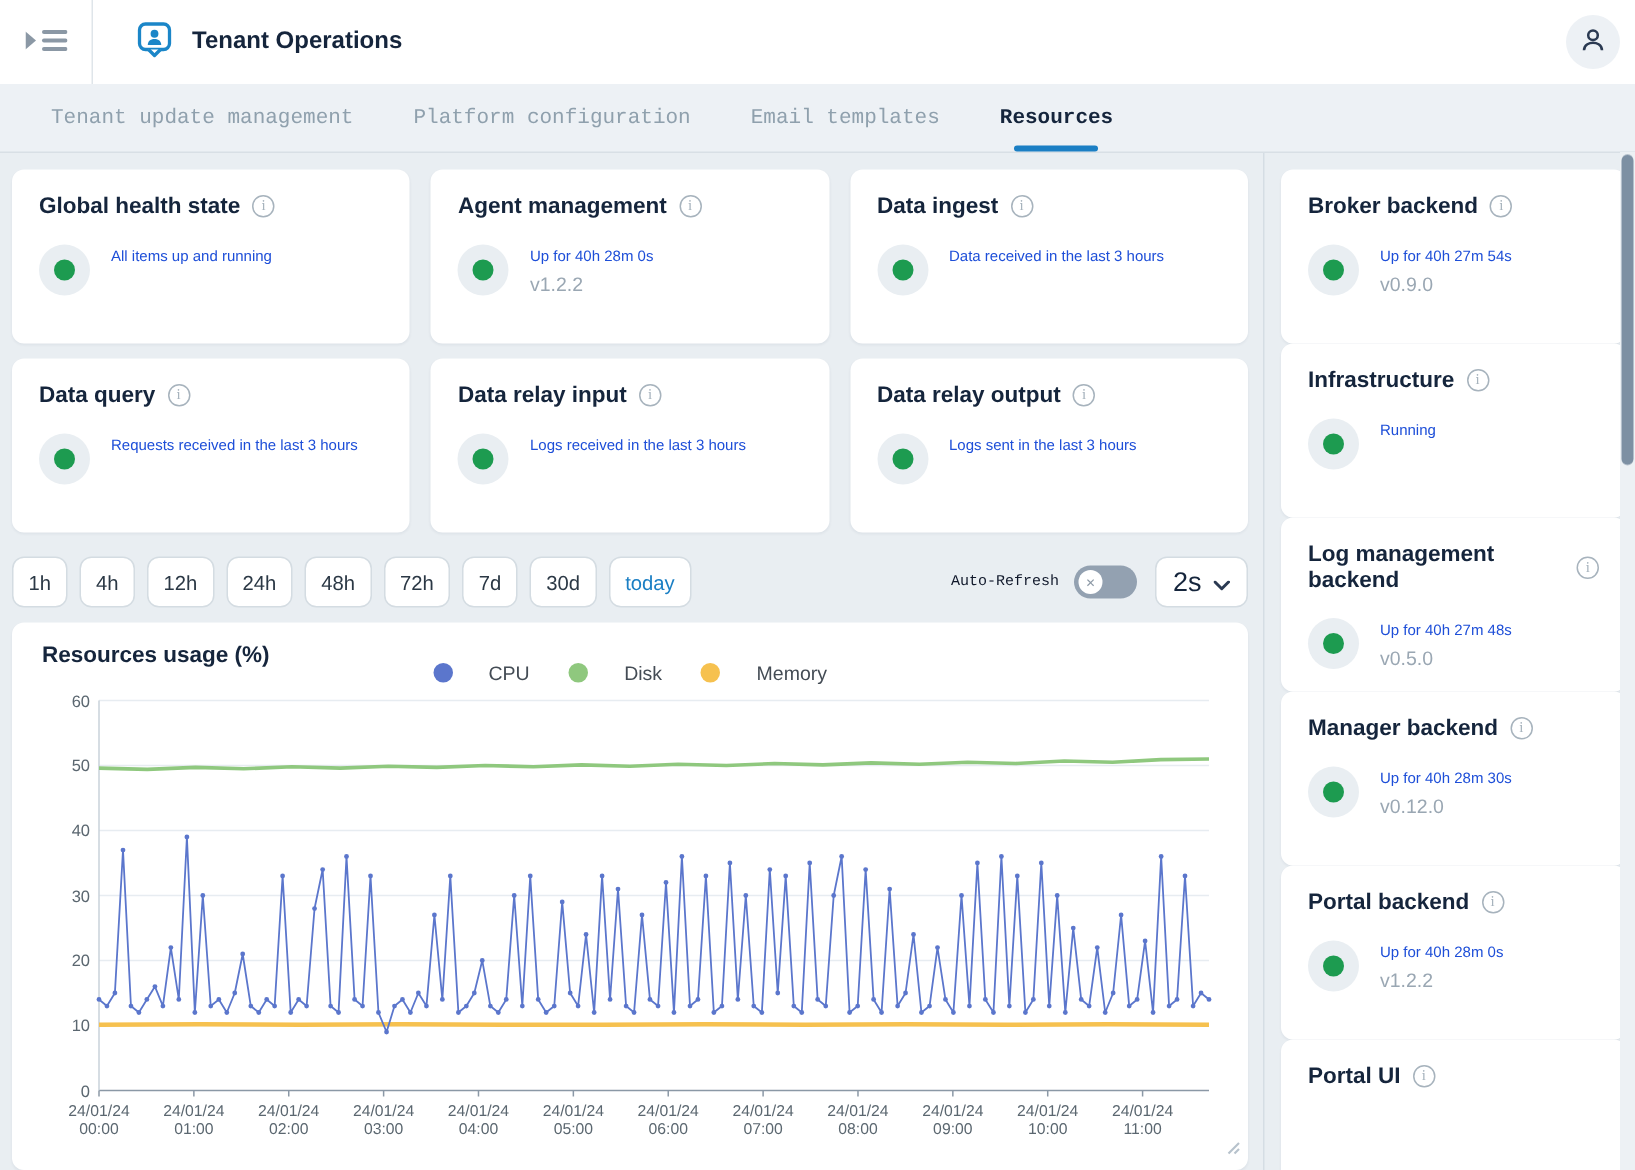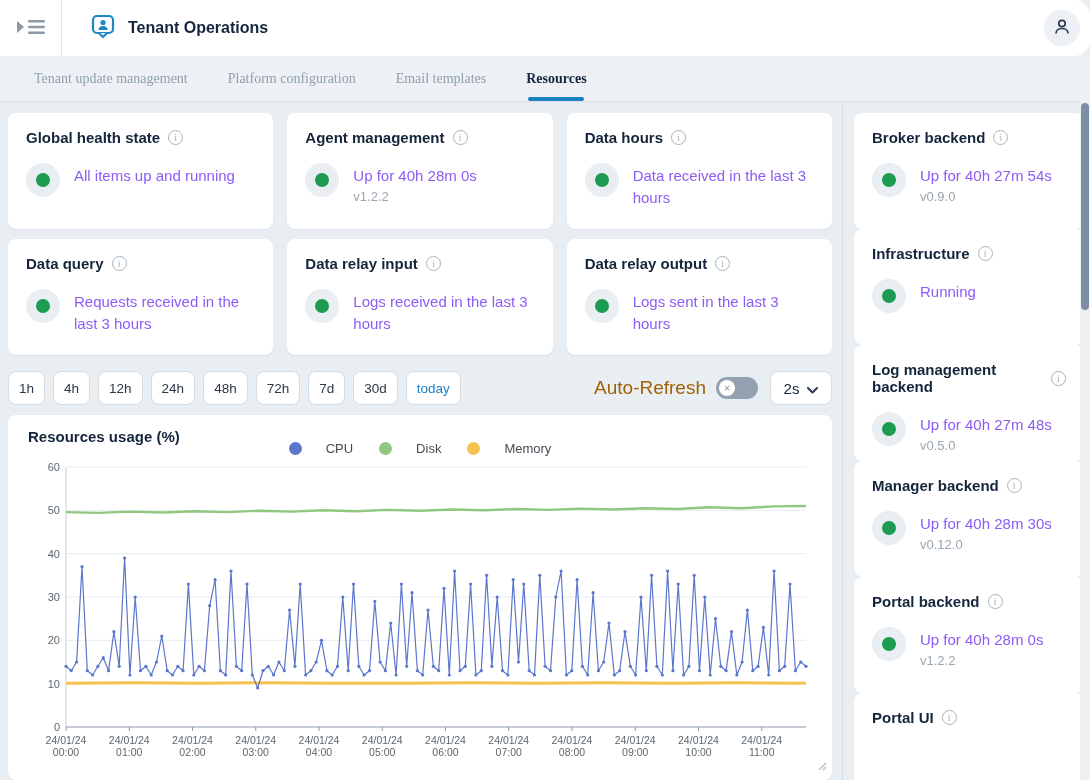--- a/index.html
+++ b/index.html
@@ -1,31 +1,31 @@
 <!DOCTYPE html>
 <html style="--accent: #1b7fc4;"><head>
 <meta charset="utf-8">
 <style>
   * { margin:0; padding:0; box-sizing:border-box; }
   html,body { width:1090px; height:780px; overflow:hidden; background:#e9eef2;
               font-family:"Liberation Sans", sans-serif; color:#2b3a4a; }
 
   
-  .header { height:56px; background:#fff; display:flex; align-items:center; position:relative;border-radius:15px; }
+  .header { height:56px; background:#fff; display:flex; align-items:center; position:relative; }
   .menu-btn { width:62px; height:56px; display:flex; align-items:center; justify-content:center;
               border-right:1px solid #dfe5ea; cursor:pointer; background:#fff; border-top:none; border-left:none; border-bottom:none; }
   .title-wrap { display:flex; align-items:center; gap:12px; padding-left:28px; }
   .page-title { font-size:16px; font-weight:bold; color:#15253c; }
   .avatar { position:absolute; right:10px; top:10px; width:36px; height:36px; border-radius:50%;
             background:#edf1f5; display:flex; align-items:center; justify-content:center; cursor:pointer; border:none; }
 
   
   .tabbar { height:46px; background:#edf1f5; border-bottom:1px solid #d8dfe5; display:flex; align-items:stretch; padding-left:14px; }
   .tab { position:relative; border:none; background:transparent; padding:0 20px; font-size:14px;
-         color:#8fa0ad; cursor:pointer; font-family:Liberation Serif, serif; }
+         color:#8fa0ad; cursor:pointer; font-family:Liberation Mono, monospace; }
   .tab.active { color:#15253c; font-weight:600; }
   .tab.active::after { content:""; position:absolute; left:50%; transform:translateX(-50%);
          bottom:0; width:56px; height:4px; border-radius:3px; background:var(--accent); }
 
   
   :root { --accent:#1b7fc4; }
   .content { display:flex; height:679px; }
   .main-col { flex:1; padding:11px 10px 0 8px; }
   .right-col { width:248px; border-left:1px solid #d5dde4; padding:11px 6px 0 11px; }
 
@@ -35,37 +35,37 @@
           box-shadow:0 1px 2px rgba(20,40,60,.06); }
   .card-head { display:flex; align-items:center; gap:8px; }
   .card-title { font-size:15px; font-weight:bold; color:#15253c; }
   .info-icon { width:15px; height:15px; border:1px solid #a7b3bd; color:#a7b3bd; border-radius:50%;
                font-size:10px; line-height:13px; text-align:center; display:inline-block;
                font-family:"Liberation Serif", serif; cursor:pointer; flex:none; }
   .card-status { display:flex; align-items:flex-start; gap:14px; margin-top:17px; }
   .dot-wrap { width:34px; height:34px; border-radius:50%; background:#e9eef2; flex:none;
               display:flex; align-items:center; justify-content:center; }
   .dot { width:14px; height:14px; border-radius:50%; background:#1d9b50; }
-  .status-line { font-size:15px; color:#8b5cf6; line-height:1.45; padding-top:2px; max-width:190px; }
+  .status-line { font-size:10px; color:#1d4ed8; line-height:1.45; padding-top:2px; max-width:190px; }
   .version-line { font-size:13px; color:#9aa7b3; margin-top:2px; }
   .right-col .card { width:230px; }
 
   
   .controls-row { display:flex; align-items:flex-end; margin-top:16px; height:34px; }
   .time-btns { display:flex; gap:8px; }
   .time-btn { height:34px; min-width:34px; padding:0 10px; background:#fff; border:1px solid #d4dce2;
               border-radius:8px; font-size:13.5px; color:#2b3845; cursor:pointer; font-family:inherit; }
   .time-btn.active { color:var(--accent); }
   .refresh-wrap { margin-left:auto; display:flex; align-items:center; gap:10px; }
-  .refresh-label { font-size:19px; color:#a16207; }
+  .refresh-label { font-size:10px; color:#0f172a;font-family:Liberation Mono, monospace; }
   .toggle { width:42px; height:22px; border-radius:11px; background:#93a1b1; border:none; position:relative; cursor:pointer; }
   .knob { position:absolute; left:3px; top:3px; width:16px; height:16px; border-radius:50%; background:#fff;
           display:flex; align-items:center; justify-content:center; font-size:8px; color:#8b98a5; }
   .interval-select { height:34px; width:62px; background:#fff; border:1px solid #d4dce2; border-radius:8px;
-          display:flex; align-items:center; justify-content:center; gap:8px; font-size:15px;
+          display:flex; align-items:center; justify-content:center; gap:8px; font-size:18px;
           color:#15253c; cursor:pointer; font-family:inherit; margin-left:2px; }
 
   
   .chart-card { background:#fff; border-radius:8px; margin-top:10px; padding:13px 20px 4px;
                 box-shadow:0 1px 2px rgba(20,40,60,.06); position:relative; height:365px; }
   .chart-title { font-size:15px; font-weight:bold; color:#15253c; }
   .legend { display:flex; justify-content:center; gap:26px; margin-top:-6px; height:18px; align-items:center; }
   .legend-item { display:flex; align-items:center; gap:24px; font-size:13px; color:#444c55; }
   .legend-dot { width:13px; height:13px; border-radius:50%; }
   .ytick { font-size:11px; fill:#5b6770; }
@@ -147,21 +147,21 @@
               <span class="dot" style="background: rgb(29, 155, 80);"></span>
             </span>
       <div>
         <div class="status-line">Up for 40h 28m 0s</div>
         <div class="version-line">v1.2.2</div>
       </div>
     </div>
   </div>
         <div class="card">
     <div class="card-head">
-      <span class="card-title">Data hours</span>
+      <span class="card-title">Data ingest</span>
       <span class="info-icon">i</span>
     </div>
     <div class="card-status">
       <span class="dot-wrap">
               <span class="dot" style="background: rgb(29, 155, 80);"></span>
             </span>
       <div>
         <div class="status-line">Data received in the last 3 hours</div>
 
       </div>

